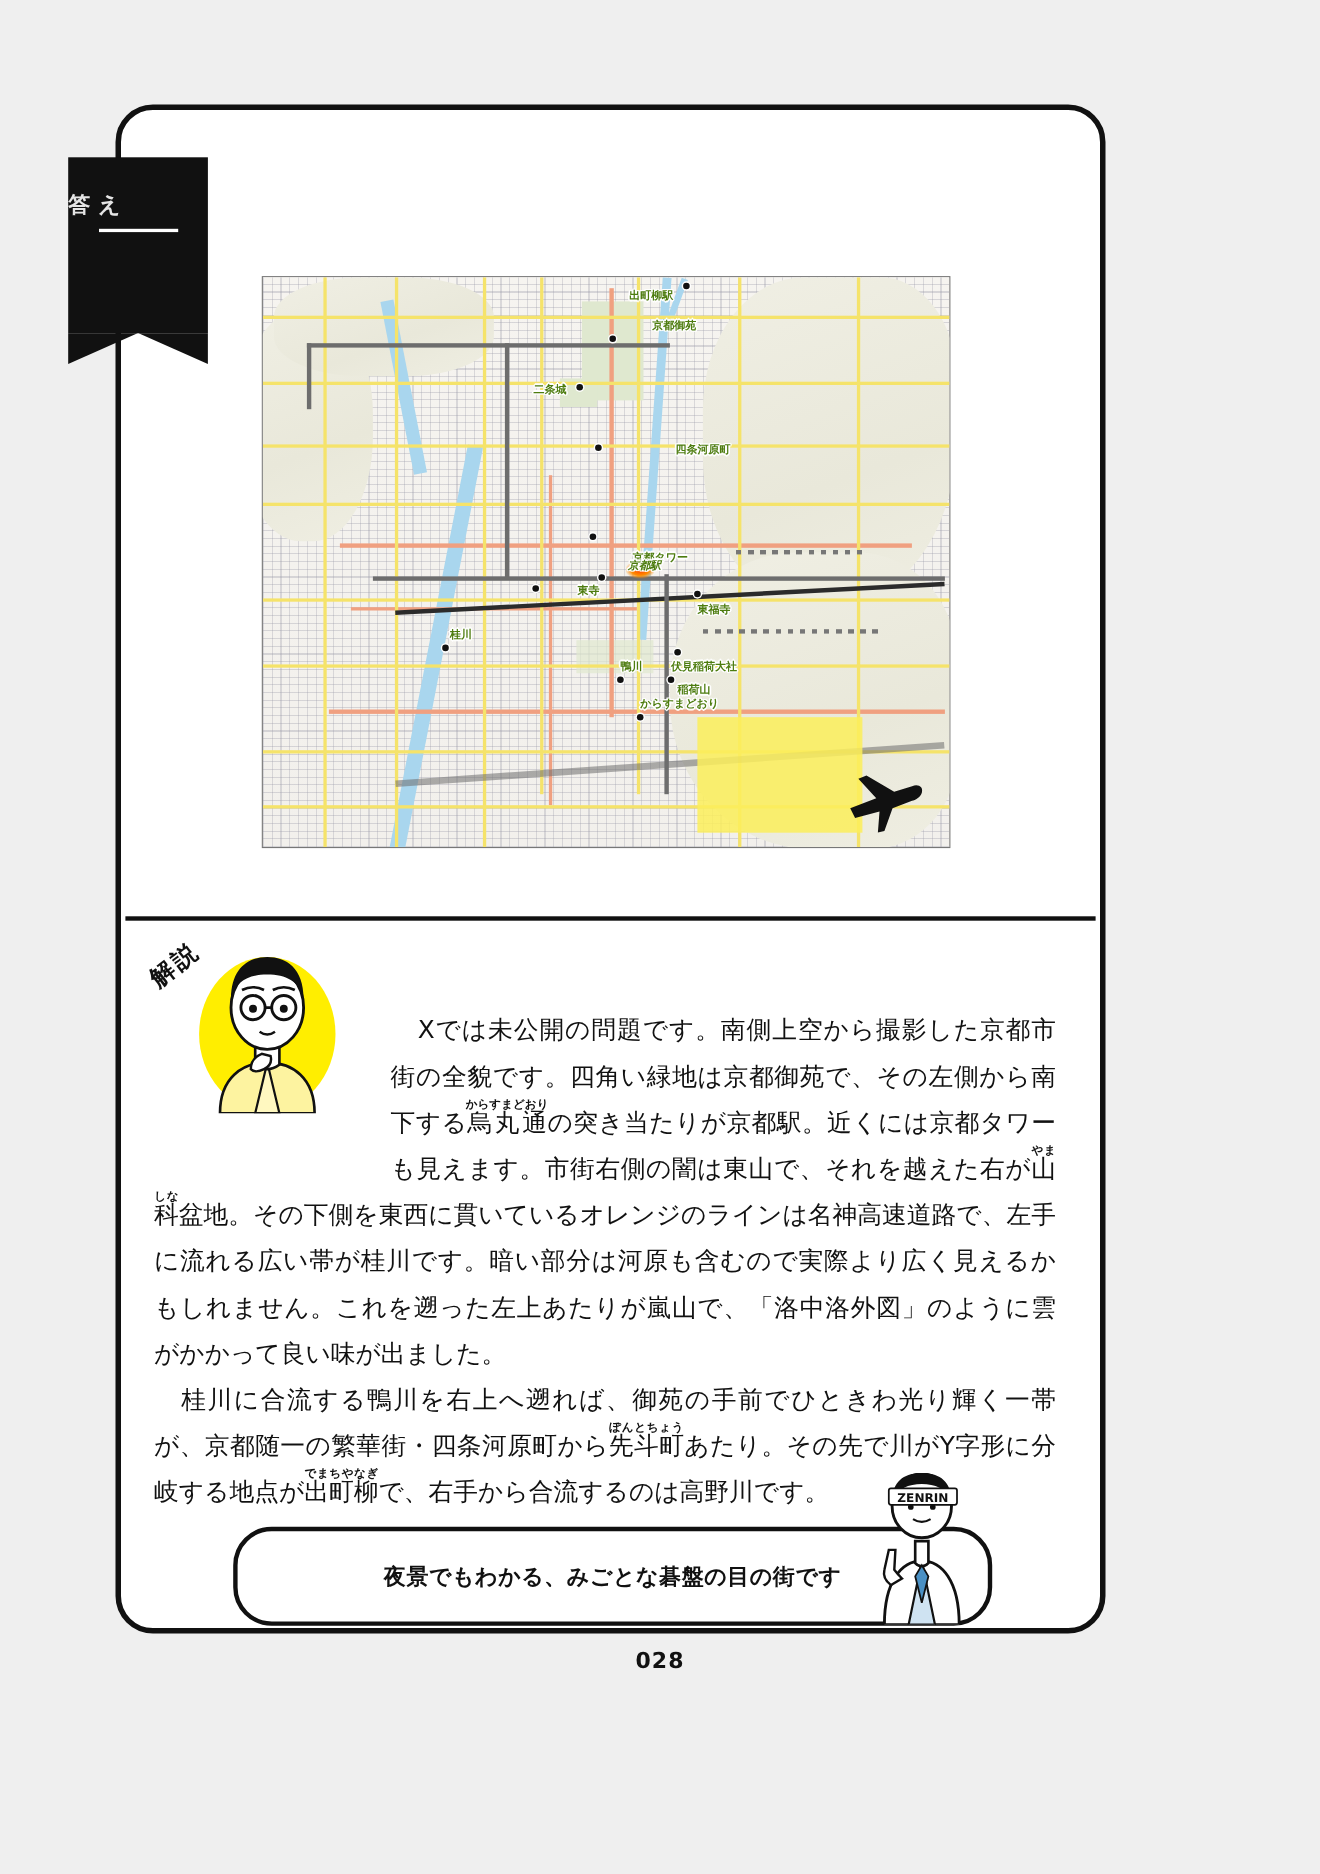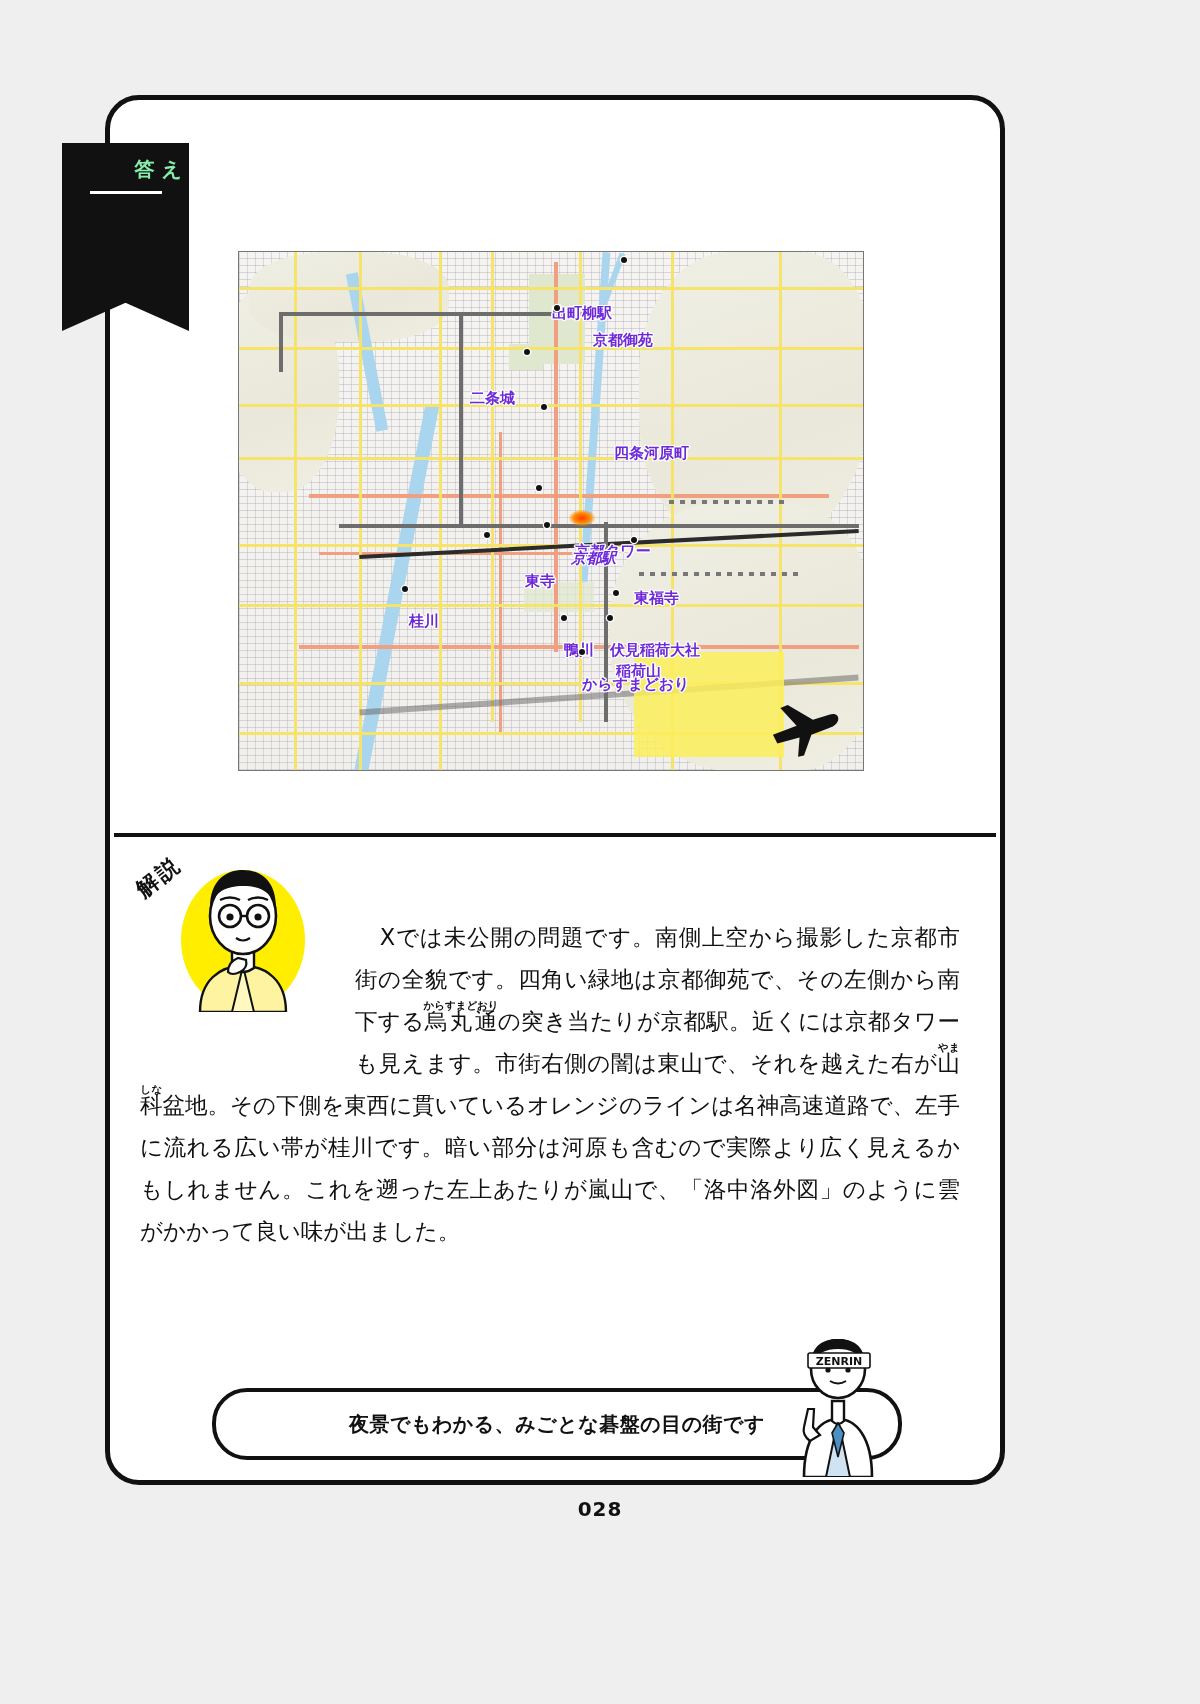--- a/index.html
+++ b/index.html
@@ -30,23 +30,23 @@
     z-index:6;
   }
   #badge-tail {
     position:absolute; left:62px; top:303px;
     width:127px; height:0; z-index:6;
     border-left:63.5px solid #111;
     border-right:63.5px solid #111;
     border-bottom:28px solid transparent;
   }
   #badge .kotae {
-    margin-top:13px; text-align:right;
+    margin-top:30px; text-align:left;
     font-size:20px; letter-spacing:7px;
-    font-weight:700; color:#86efac;
+    font-weight:700; color:#e5e5e5;
     font-family:"DejaVu Sans","Liberation Sans",sans-serif;
   }
   #badge .rule {
     width:72px; height:3px; background:#fff;
     margin:8px auto 0;
   }
   #badge .num {
     text-align:center; font-size:62px; font-weight:900;
     letter-spacing:1px; line-height:1.05; margin-top:4px;
     font-family:"DejaVu Sans","Liberation Sans",sans-serif;
@@ -94,27 +94,26 @@
   .dashed {
     position:absolute;
     background:repeating-linear-gradient(90deg,#777 0 5px, transparent 5px 11px);
   }
   .airportzone {
     position:absolute; background:#fbef5a; opacity:.85;
   }
 
   .maplabel {
     position:absolute; white-space:nowrap;
-    font-size:15px; font-weight:700; color:#6d28d9;
+    font-size:10px; font-weight:700; color:#4d7c0f;
     font-family:"DejaVu Sans","Liberation Sans",sans-serif;
     text-shadow:
       1.4px 0 0 #fff, -1.4px 0 0 #fff, 0 1.4px 0 #fff, 0 -1.4px 0 #fff,
       1px 1px 0 #fff, -1px 1px 0 #fff, 1px -1px 0 #fff, -1px -1px 0 #fff;
     z-index:5;
-    margin-top:42px;
   }
   .mapdot {
     position:absolute; width:6px; height:6px; background:#111;
     border-radius:50%; z-index:5;
     box-shadow:0 0 0 1.3px #fff;
   }
   #plane {
     position:absolute; right:22px; bottom:10px;
     width:74px; height:64px; z-index:6;
   }
@@ -152,21 +151,21 @@
   #body-text p.indent { text-indent:1.1em; }
   .wrapfloat {
     float:left; width:215px; height:130px; shape-outside:margin-box;
   }
   ruby { ruby-position:over; }
   rt { font-size:10.5px; font-weight:700; line-height:1; }
 
   
   #caption {
     position:absolute; left:212px; top:1388px;
-    width:690px; height:72px;
+    width:690px; height:90px;
     border:4px solid #111; border-radius:35px;
     background:#fff; z-index:3;
     display:flex; align-items:center; justify-content:center;
   }
   #caption-text {
     font-size:20px; font-weight:900; color:#111;
     letter-spacing:.5px;
     font-family:"DejaVu Sans","Liberation Sans",sans-serif;
   }
   #zenrin-man {
@@ -311,20 +310,21 @@
     <path d="M40 38 Q50 33 60 38" fill="none" stroke="#111" stroke-width="2.4"></path>
     <path d="M68 38 Q78 33 88 38" fill="none" stroke="#111" stroke-width="2.4"></path>
 
     <path d="M56 76 Q63 81 70 76" fill="none" stroke="#111" stroke-width="2.2"></path>
 
     <path d="M58 96 Q48 100 48 110 Q52 114 60 110 Q68 106 66 98 Z" fill="#fff" stroke="#111" stroke-width="2.2"></path>
   </svg>
 
   <div id="body-text">
       <p class="indent"><span class="wrapfloat"></span>Xでは未公開の問題です。南側上空から撮影した京都市街の全貌です。四角い緑地は京都御苑で、その左側から南下する<ruby>烏丸通<rt>からすまどおり</rt></ruby>の突き当たりが京都駅。近くには京都タワーも見えます。市街右側の闇は東山で、それを越えた右が<ruby>山<rt>やま</rt></ruby><ruby>科<rt>しな</rt></ruby>盆地。その下側を東西に貫いているオレンジのラインは名神高速道路で、左手に流れる広い帯が桂川です。暗い部分は河原も含むので実際より広く見えるかもしれません。これを遡った左上あたりが嵐山で、「洛中洛外図」のように雲がかかって良い味が出ました。</p>
+      <p class="indent">桂川に合流する鴨川を右上へ遡れば、御苑の手前でひときわ光り輝く一帯が、京都随一の繁華街・四条河原町から<ruby>先斗町<rt>ぽんとちょう</rt></ruby>あたり。その先で川がY字形に分岐する地点が<ruby>出町柳<rt>でまちやなぎ</rt></ruby>で、右手から合流するのは高野川です。</p>
     </div>
 
   <div id="caption">
     <span id="caption-text">夜景でもわかる、みごとな碁盤の目の街です</span>
   </div>
 
   <svg id="zenrin-man" viewBox="0 0 112 138">
 
     <ellipse cx="56" cy="30" rx="27" ry="29" fill="#fff" stroke="#111" stroke-width="2.6"></ellipse>
     <path d="M29 26 C29 6 42 0 56 0 C70 0 83 6 83 26 C78 14 68 10 56 10 C44 10 34 14 29 26 Z" fill="#111"></path>

